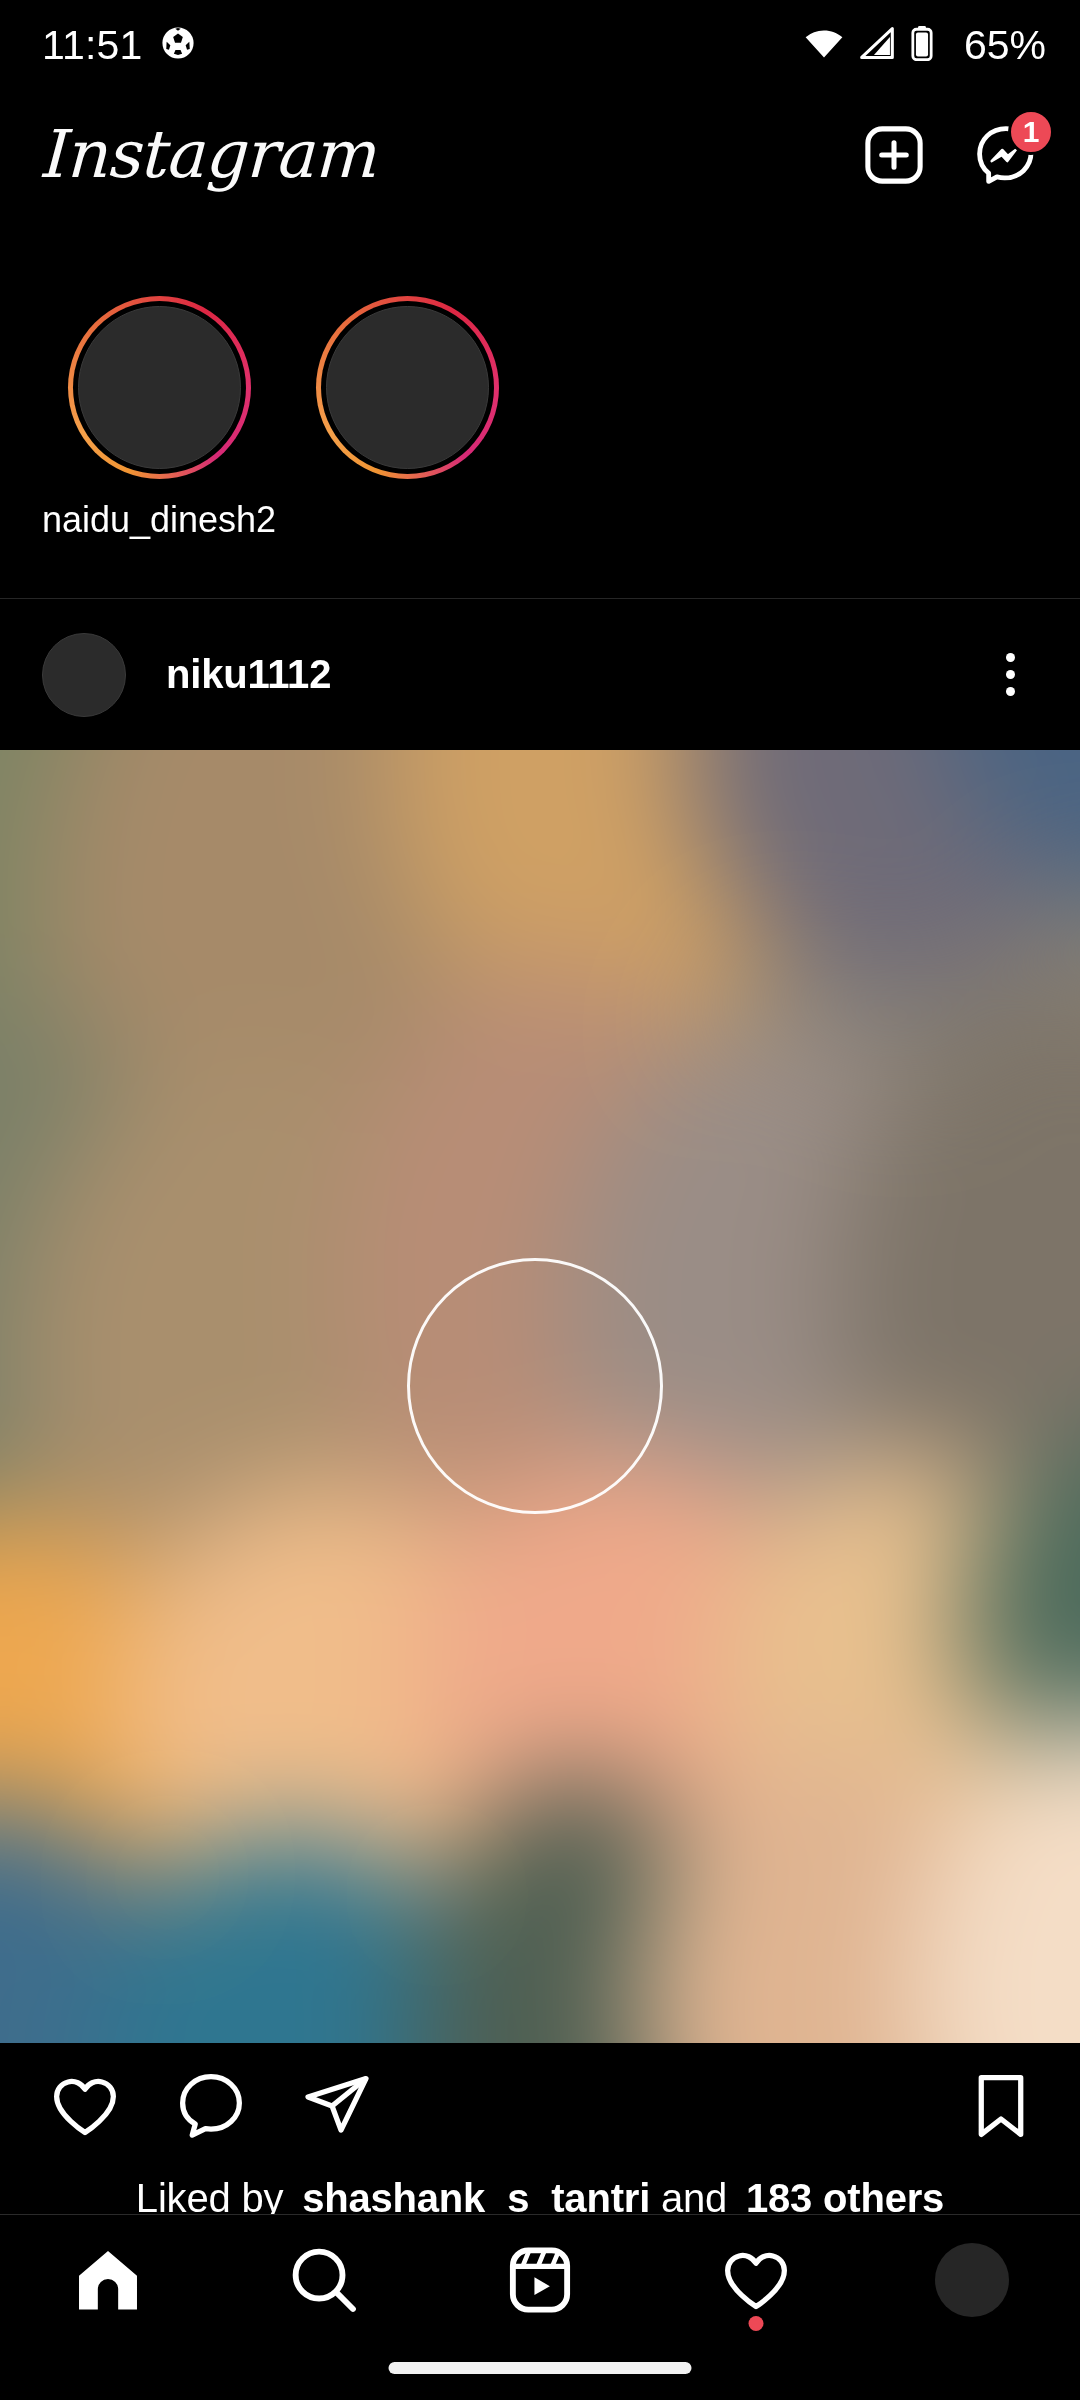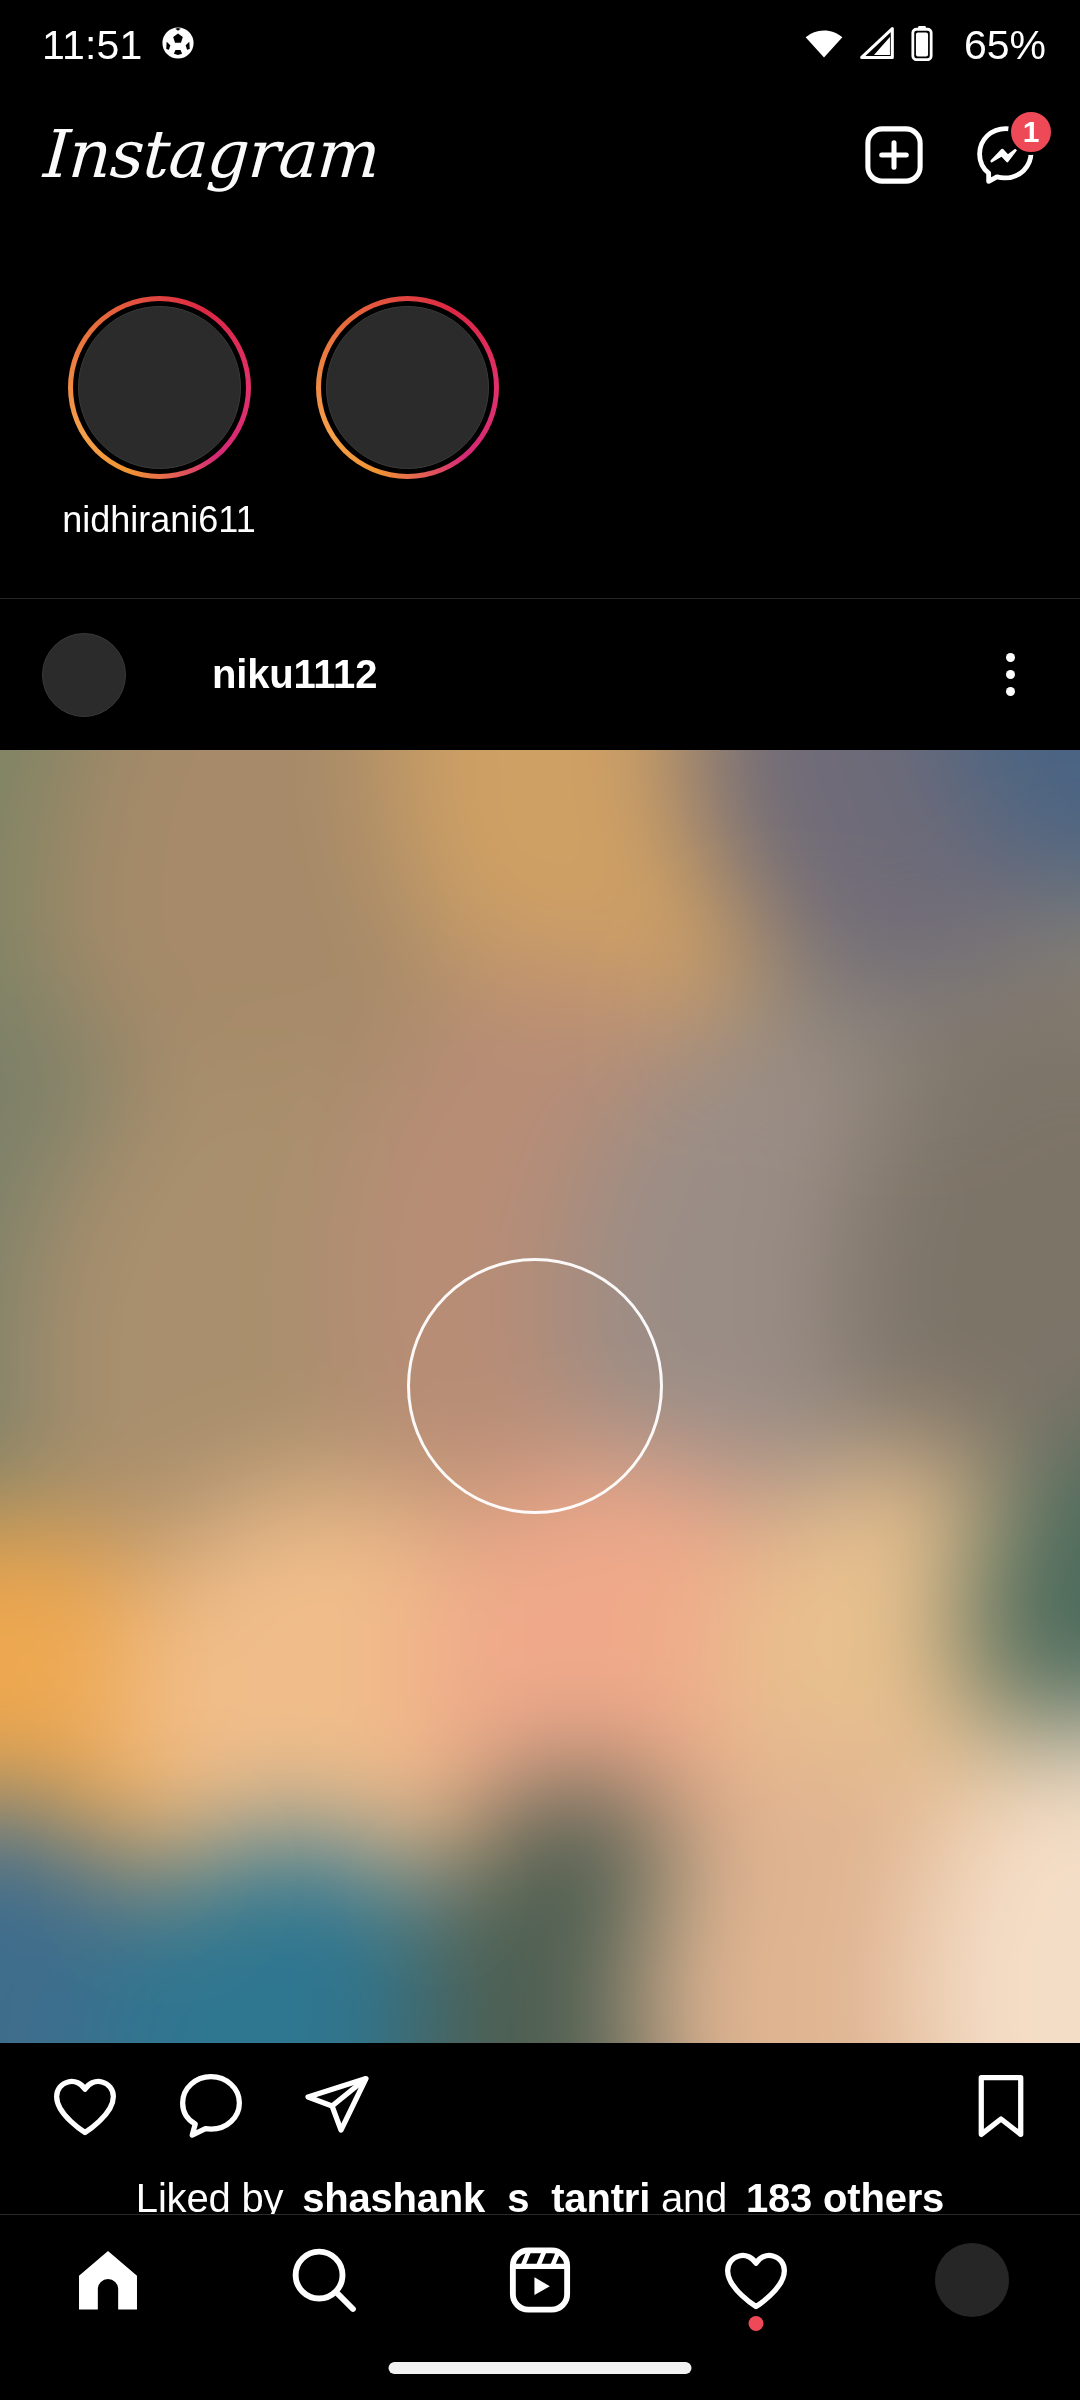--- a/index.html
+++ b/index.html
@@ -82,21 +82,21 @@
     margin-top:20px; color:#fff; font-size:36px;
     white-space:nowrap; max-width:240px; overflow:hidden; text-align:center;
   }
   .divider-top {
     position:absolute; top:598px; left:0; width:1080px; height:1px; background:#262626;
   }
 
   
   .post-header {
     position:absolute; top:599px; left:0; width:1080px; height:151px;
-    display:flex; align-items:center; padding:0 42px 0 42px;gap:46px;
+    display:flex; align-items:center; padding:0 42px 0 42px;
   }
   .post-avatar { width:84px; height:84px; border-radius:50%; background:#2b2b2b; border:1px solid #3a3a3a; flex:0 0 84px; cursor:pointer; }
   .post-user { margin-left:40px; color:#fff; font-size:40px; font-weight:700; letter-spacing:-0.2px; cursor:pointer; }
   .post-more { margin-left:auto; width:56px; height:56px; display:flex; flex-direction:column; align-items:center; justify-content:center; gap:8px; cursor:pointer; }
   .dot { width:9px; height:9px; border-radius:50%; background:#fff; }
 
   
   .post-photo {
     position:absolute; top:750px; left:0; width:1080px; height:1293px;
     overflow:hidden; background:#8a8376;
@@ -209,21 +209,21 @@
         <span class="badge">1</span>
       </span>
     </div>
   </div>
 
   <div class="stories" id="stories-row">
       <div class="story">
         <div class="story-ring grad">
           <div class="avatar-circle"></div>
         </div>
-        <div class="story-label">nidhirani611</div>
+        <div class="story-label">naidu_dinesh2</div>
       </div>
       <div class="story">
         <div class="story-ring grad">
           <div class="avatar-circle"></div>
         </div>
       </div>
     </div>
   <div class="divider-top"></div>
 
   <div class="post-header">

